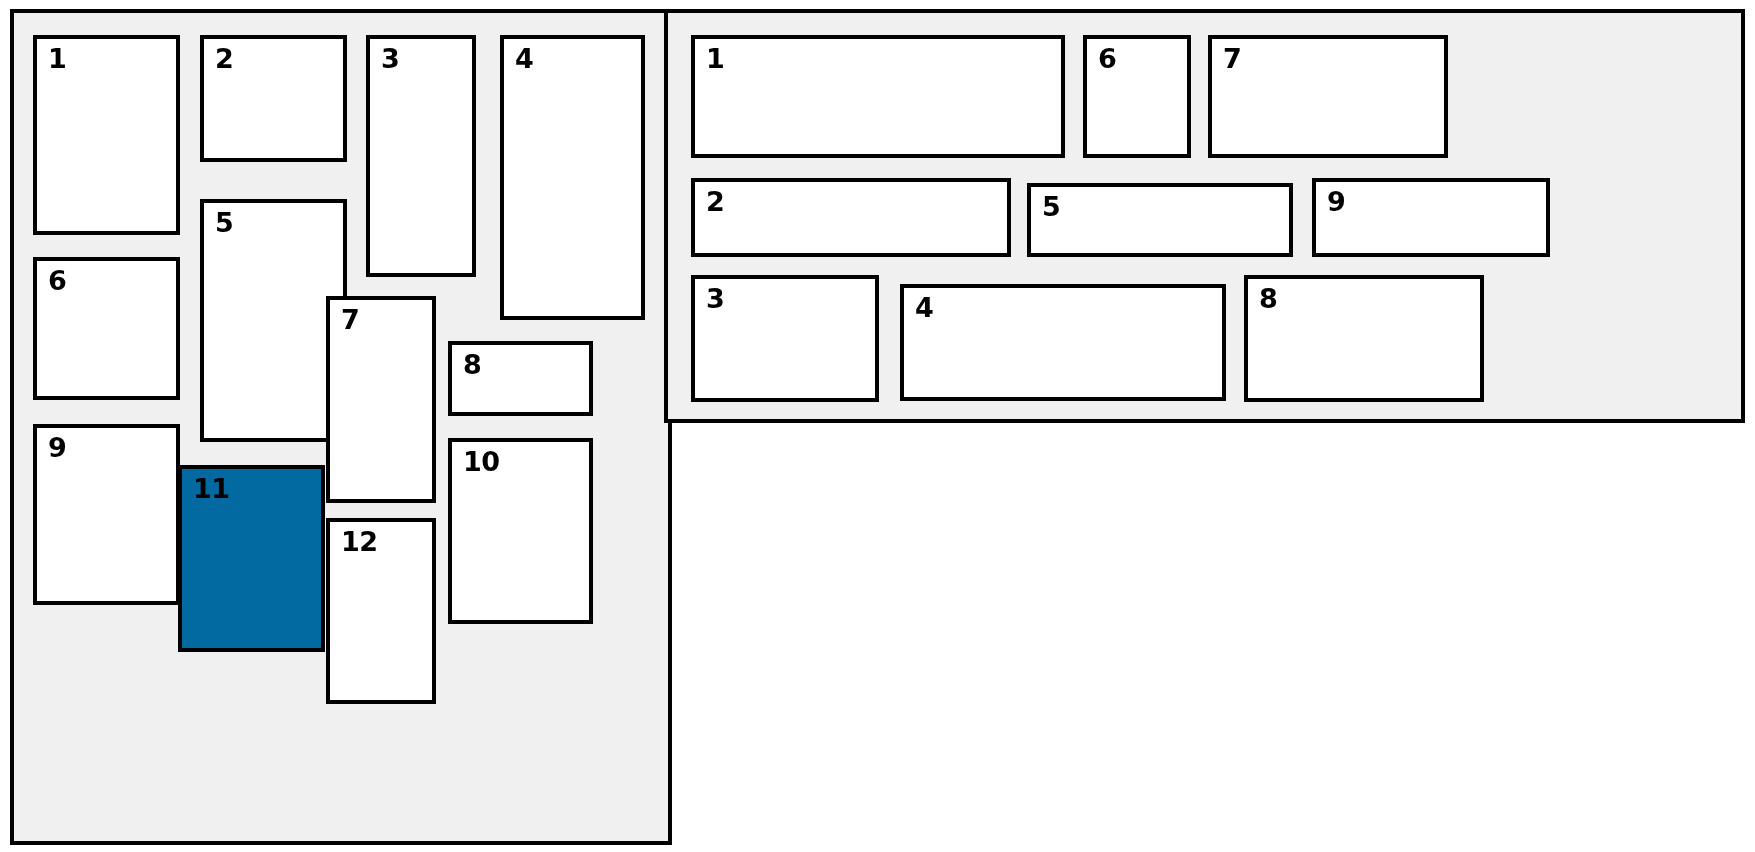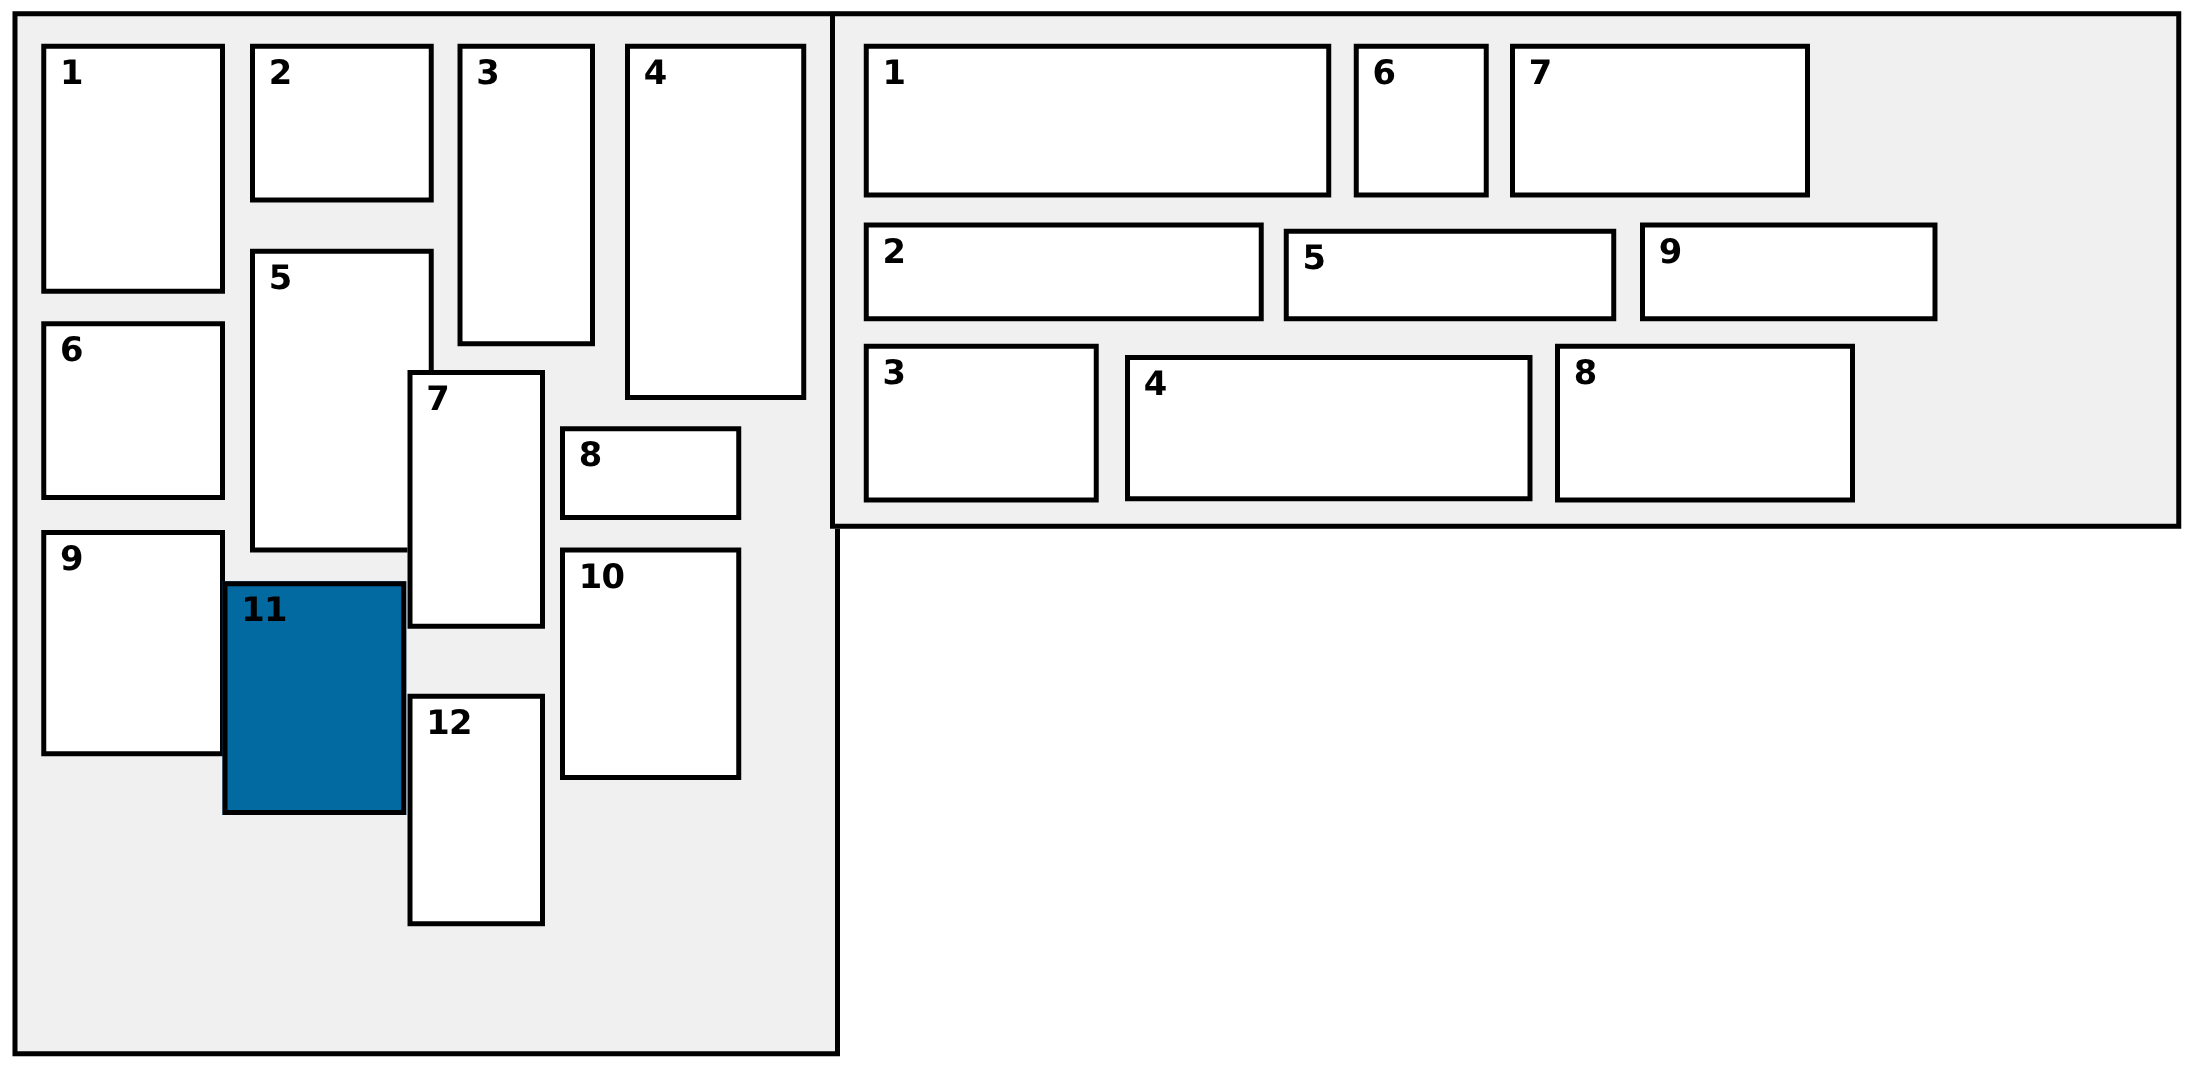--- a/index.html
+++ b/index.html
@@ -78,21 +78,21 @@
       </div>
       <div class="cell" style="left: 19px; top: 411px; width: 147px; height: 181px; background: rgb(255, 255, 255); border-color: rgb(0, 0, 0); border-width: 4px;">
         <span class="cell-label" style="color: rgb(0, 0, 0);">9</span>
       </div>
       <div class="cell" style="left: 434px; top: 425px; width: 145px; height: 186px; background: rgb(255, 255, 255); border-color: rgb(0, 0, 0); border-width: 4px; padding-left: 28px;">
         <span class="cell-label" style="color: rgb(0, 0, 0);">10</span>
       </div>
       <div class="cell" style="left: 164px; top: 452px; width: 147px; height: 187px; background: #0369a1; border-color: rgb(0, 0, 0); border-width: 4px;">
         <span class="cell-label" style="color: rgb(0, 0, 0);">11</span>
       </div>
-      <div class="cell" style="left: 312px; top: 505px; width: 110px; height: 186px; background: rgb(255, 255, 255); border-color: rgb(0, 0, 0); border-width: 4px; margin-top: 37px;">
+      <div class="cell" style="left: 312px; top: 505px; width: 110px; height: 186px; background: rgb(255, 255, 255); border-color: rgb(0, 0, 0); border-width: 4px;">
         <span class="cell-label" style="color: rgb(0, 0, 0);">12</span>
       </div>
     </div>
     <div class="panel" style="left: 664px; top: 9px; width: 1081px; height: 414px; background: rgb(240, 240, 240); border-color: rgb(0, 0, 0); border-width: 4px;">
       <div class="cell" style="left: 23px; top: 22px; width: 374px; height: 123px; background: rgb(255, 255, 255); border-color: rgb(0, 0, 0); border-width: 4px;">
         <span class="cell-label" style="color: rgb(0, 0, 0);">1</span>
       </div>
       <div class="cell" style="left: 415px; top: 22px; width: 108px; height: 123px; background: rgb(255, 255, 255); border-color: rgb(0, 0, 0); border-width: 4px;">
         <span class="cell-label" style="color: rgb(0, 0, 0);">6</span>
       </div>

